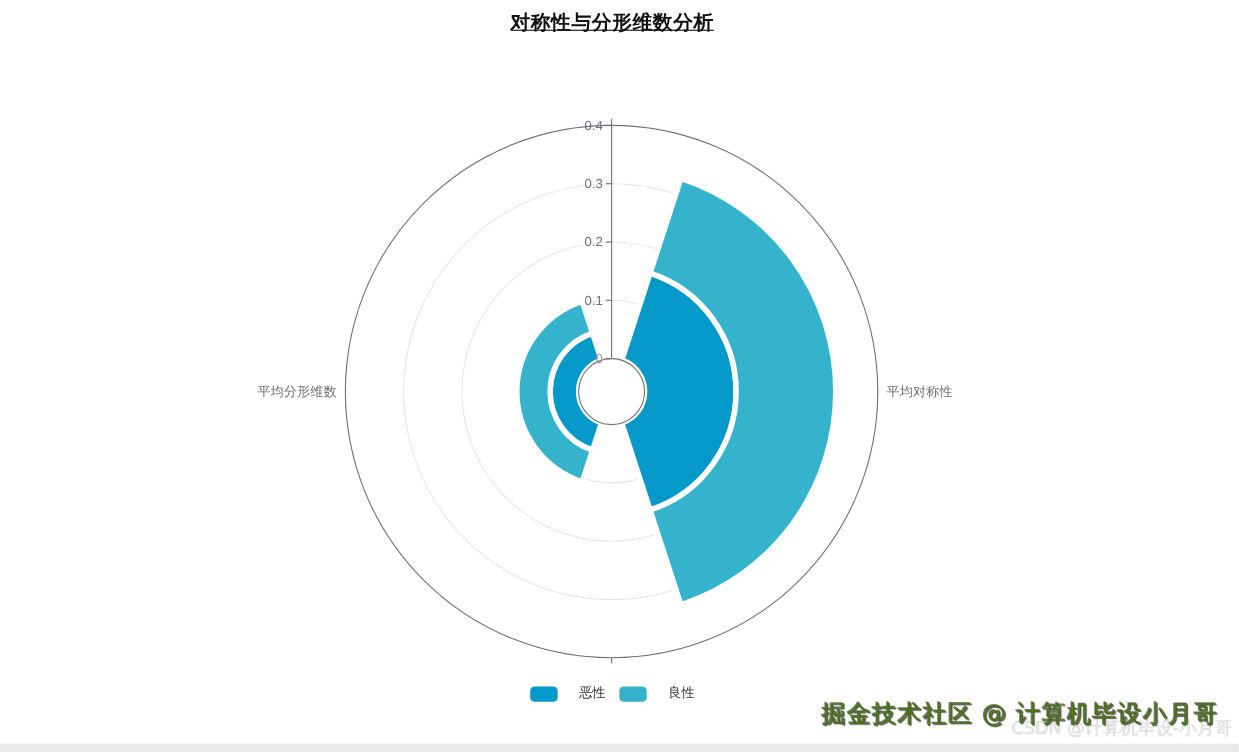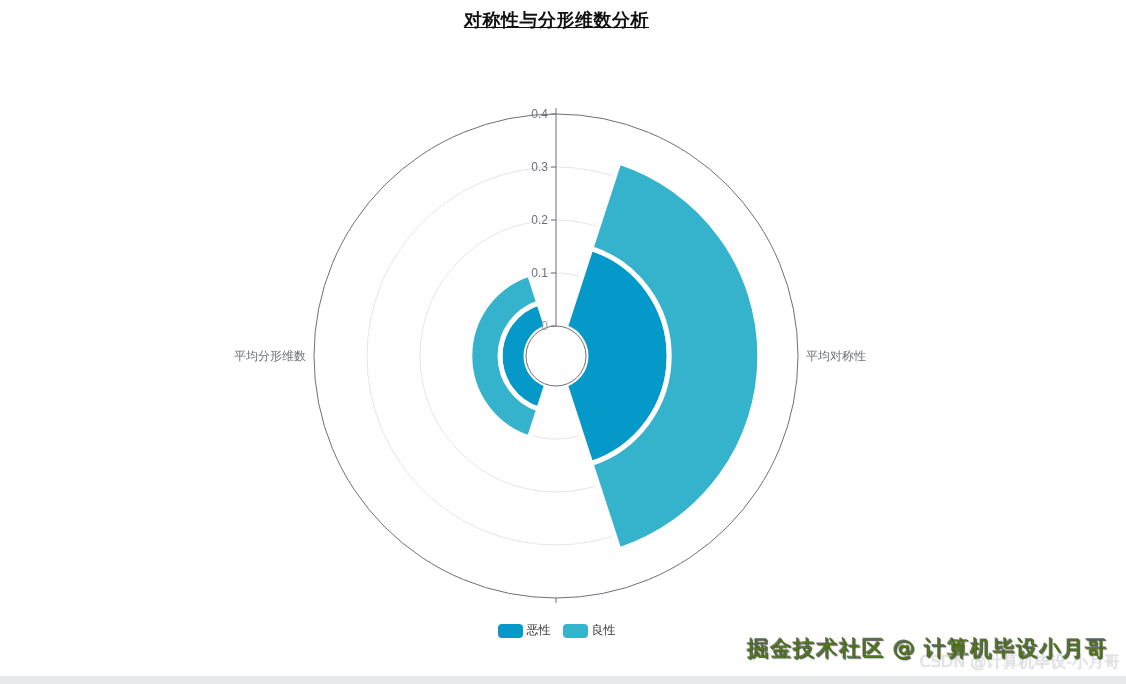--- a/index.html
+++ b/index.html
@@ -3,21 +3,21 @@
 <meta charset="utf-8">
 <style>
   html, body { margin: 0; padding: 0; background: #ffffff; }
   body { width: 1126px; height: 684px; position: relative; overflow: hidden;
          font-family: "DejaVu Sans", "Liberation Sans", sans-serif; }
   .title { position: absolute; top: 8px; left: 0; width: 1113px; text-align: center;
            font-size: 18px; font-weight: bold; color: #111; letter-spacing: 0.5px; text-decoration: underline; }
   #chart { position: absolute; left: 0; top: 0; }
   .legend { position: absolute; top: 622px; left: 0; width: 1113px; display: flex;
             justify-content: center; gap: 12px; font-size: 12px; color: #333; }
-  .legend-item { display: flex; align-items: center; gap: 4px; cursor: pointer; }
+  .legend-item { display: flex; align-items: center; gap: 20px; cursor: pointer; }
   .legend-swatch { width: 25px; height: 14px; border-radius: 4px; display: inline-block; }
   .watermark { position: absolute; right: 18px; top: 634px; font-size: 22px; color: #4d7c0f;
                text-shadow: 0 0 1px #333, 1px 1px 1px #555, -1px -1px 0 #888;
                letter-spacing: 1px; }
   .watermark2 { position: absolute; right: 6px; top: 652px; font-size: 16px; color: #e6e6e6;
                 text-shadow: 0 0 1px #bbb; }
   .bottom-bar { position: absolute; left: 0; bottom: 0; width: 1126px; height: 8px;
                 background: #e7e9ea; }
 </style>
 </head>

